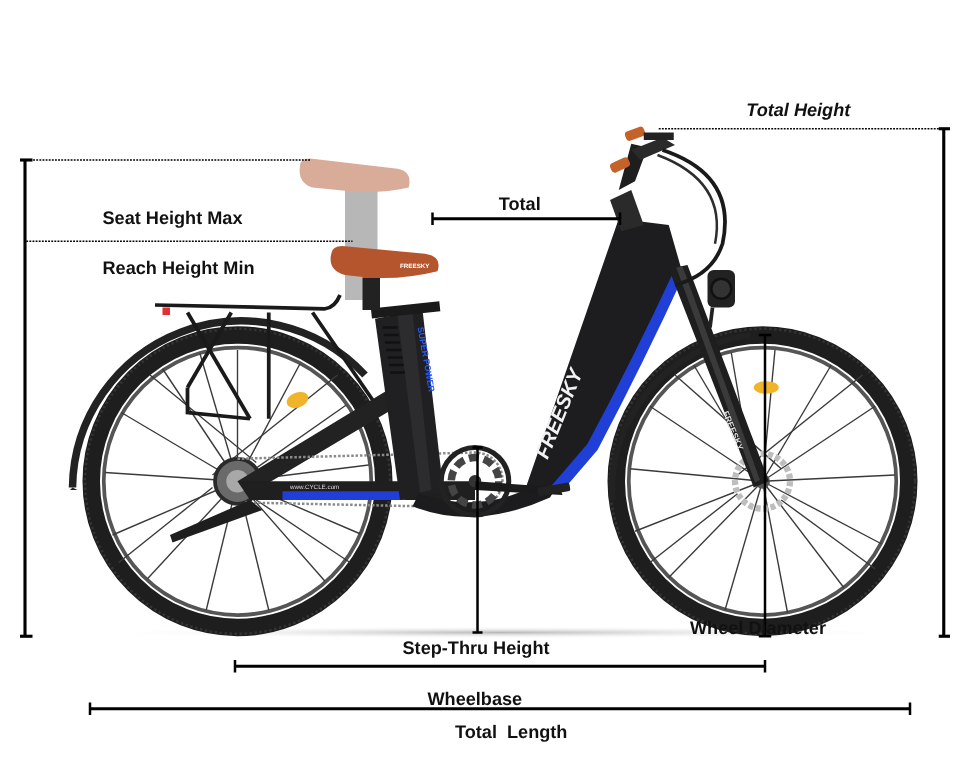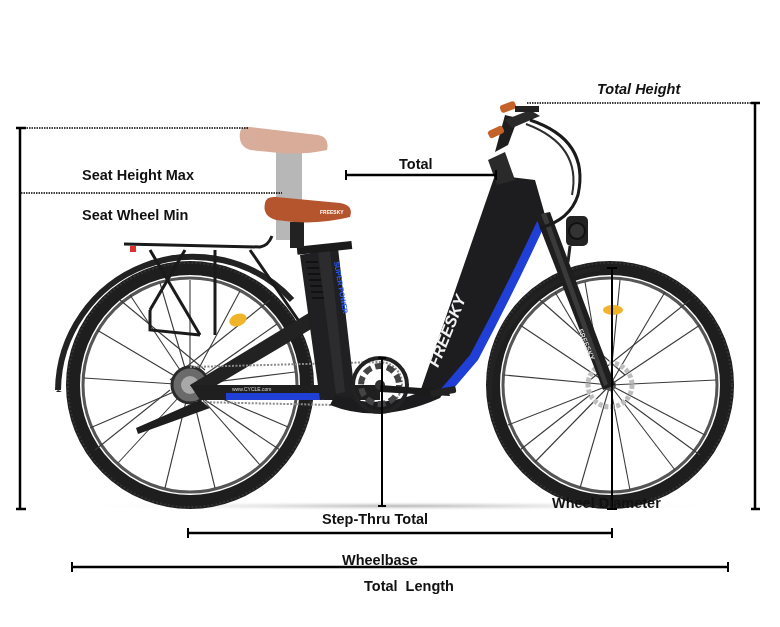--- a/index.html
+++ b/index.html
@@ -222,20 +222,20 @@
       <line x1="612" y1="528" x2="612" y2="538" stroke-width="2"></line>
 
       <line x1="72" y1="567" x2="728" y2="567" stroke-width="2.5"></line>
       <line x1="72" y1="562" x2="72" y2="572" stroke-width="2"></line>
       <line x1="728" y1="562" x2="728" y2="572" stroke-width="2"></line>
     </g>
   </svg>
 
   <div class="label" style="left:597px; top:82px;font-style:italic;">Total Height</div>
   <div class="label" style="left:82px; top:134px;margin-top:34px;">Seat Height Max</div>
-  <div class="label" style="left:82px; top:208px;">Seat Wheel Min</div>
+  <div class="label" style="left:82px; top:208px;">Reach Height Min</div>
   <div class="label" style="left:399px; top:157px;">Total</div>
-  <div class="label" style="left:322px; top:512px;">Step-Thru Total</div>
+  <div class="label" style="left:322px; top:512px;">Step-Thru Height</div>
   <div class="label" style="left:552px; top:496px;">Wheel Diameter</div>
   <div class="label" style="left:342px; top:553px;">Wheelbase</div>
   <div class="label" style="left:332px; top:579px;margin-left:32px;">Total  Length</div>
 
 </div>
 
 </body></html>

